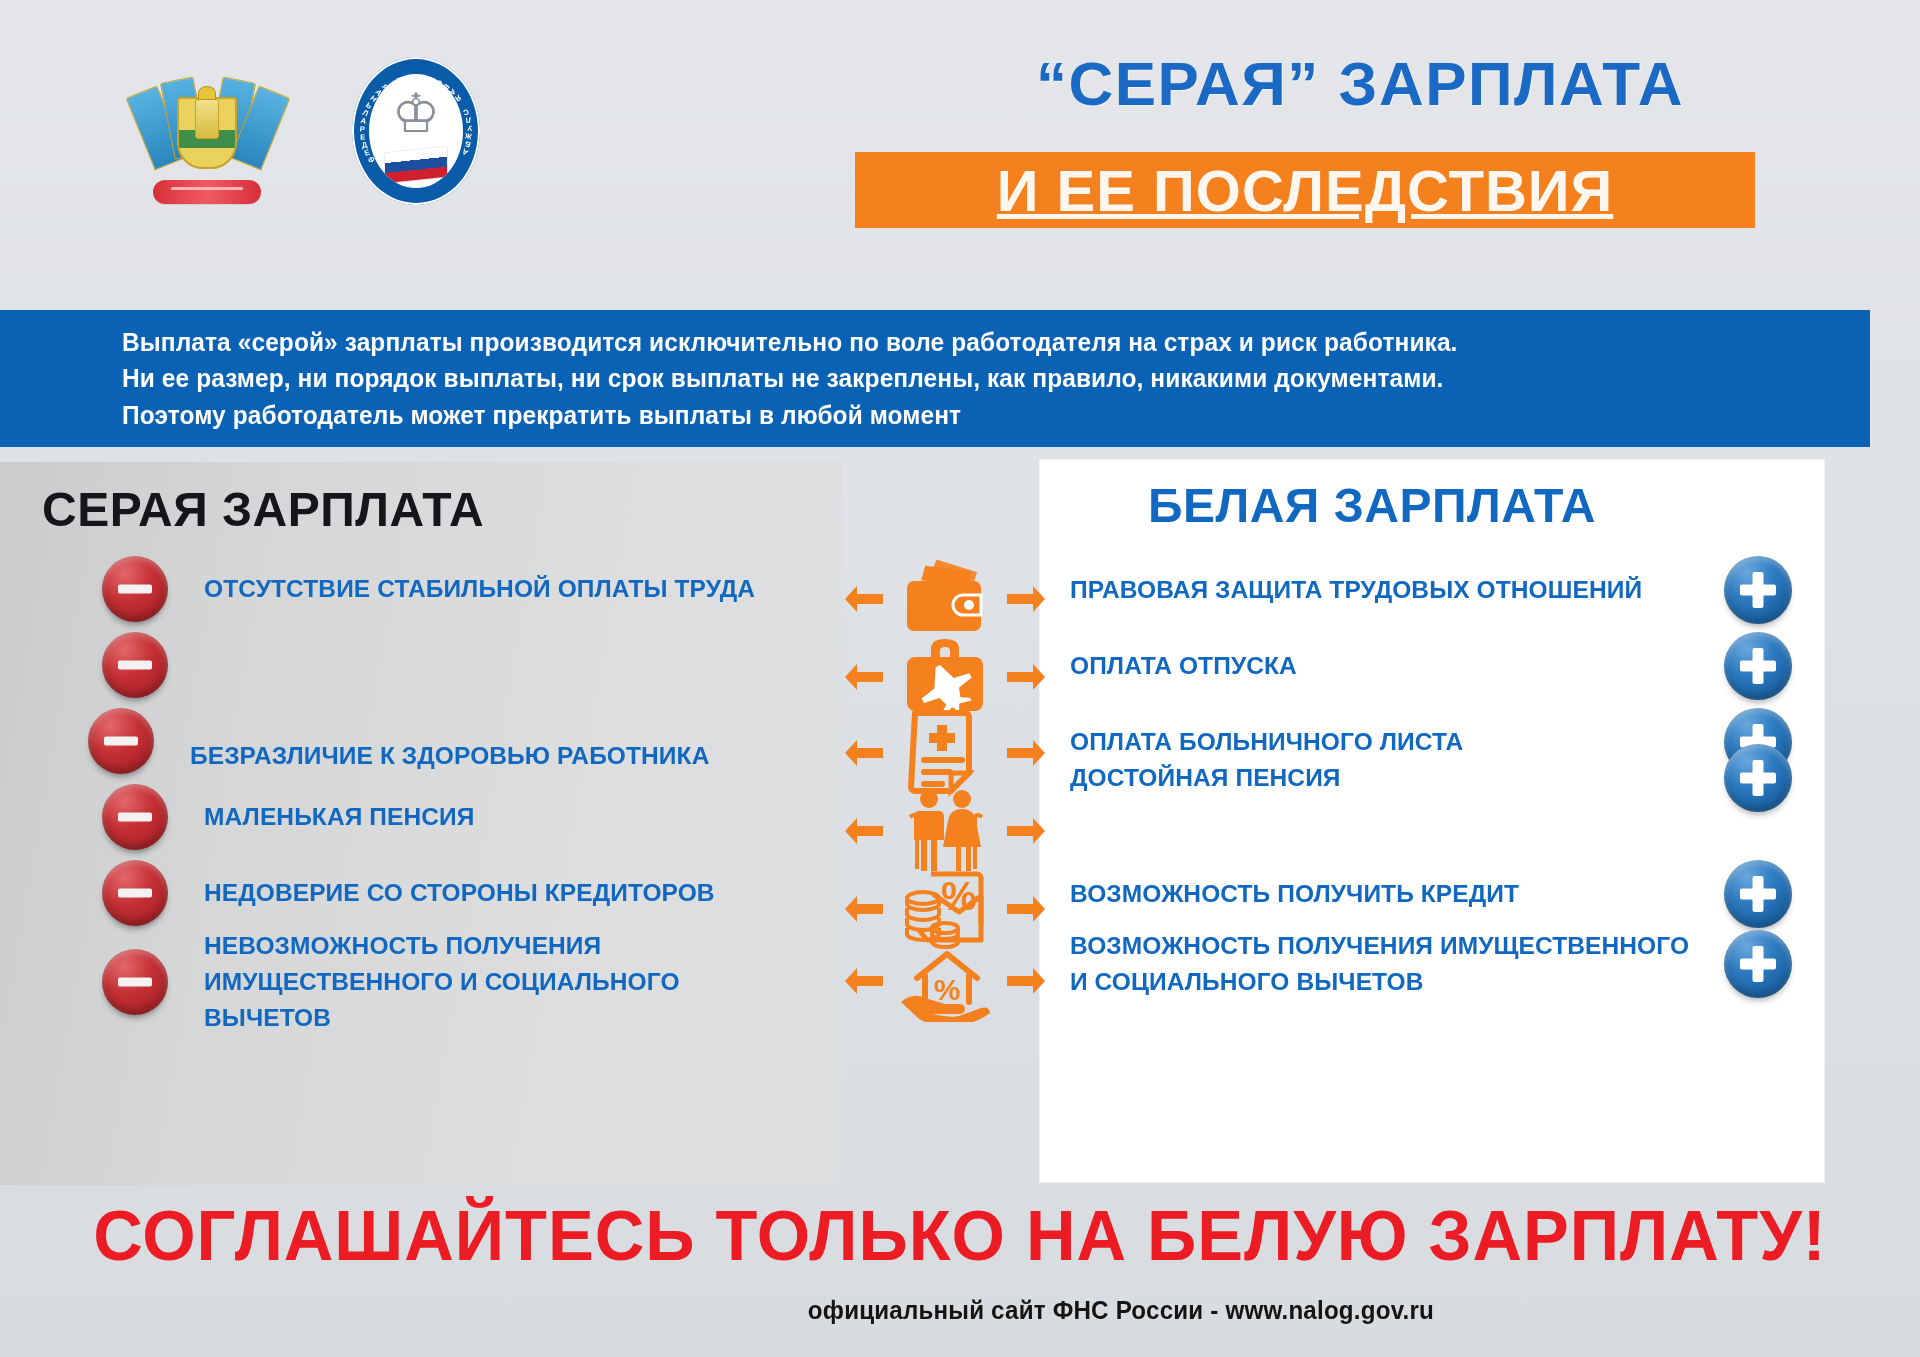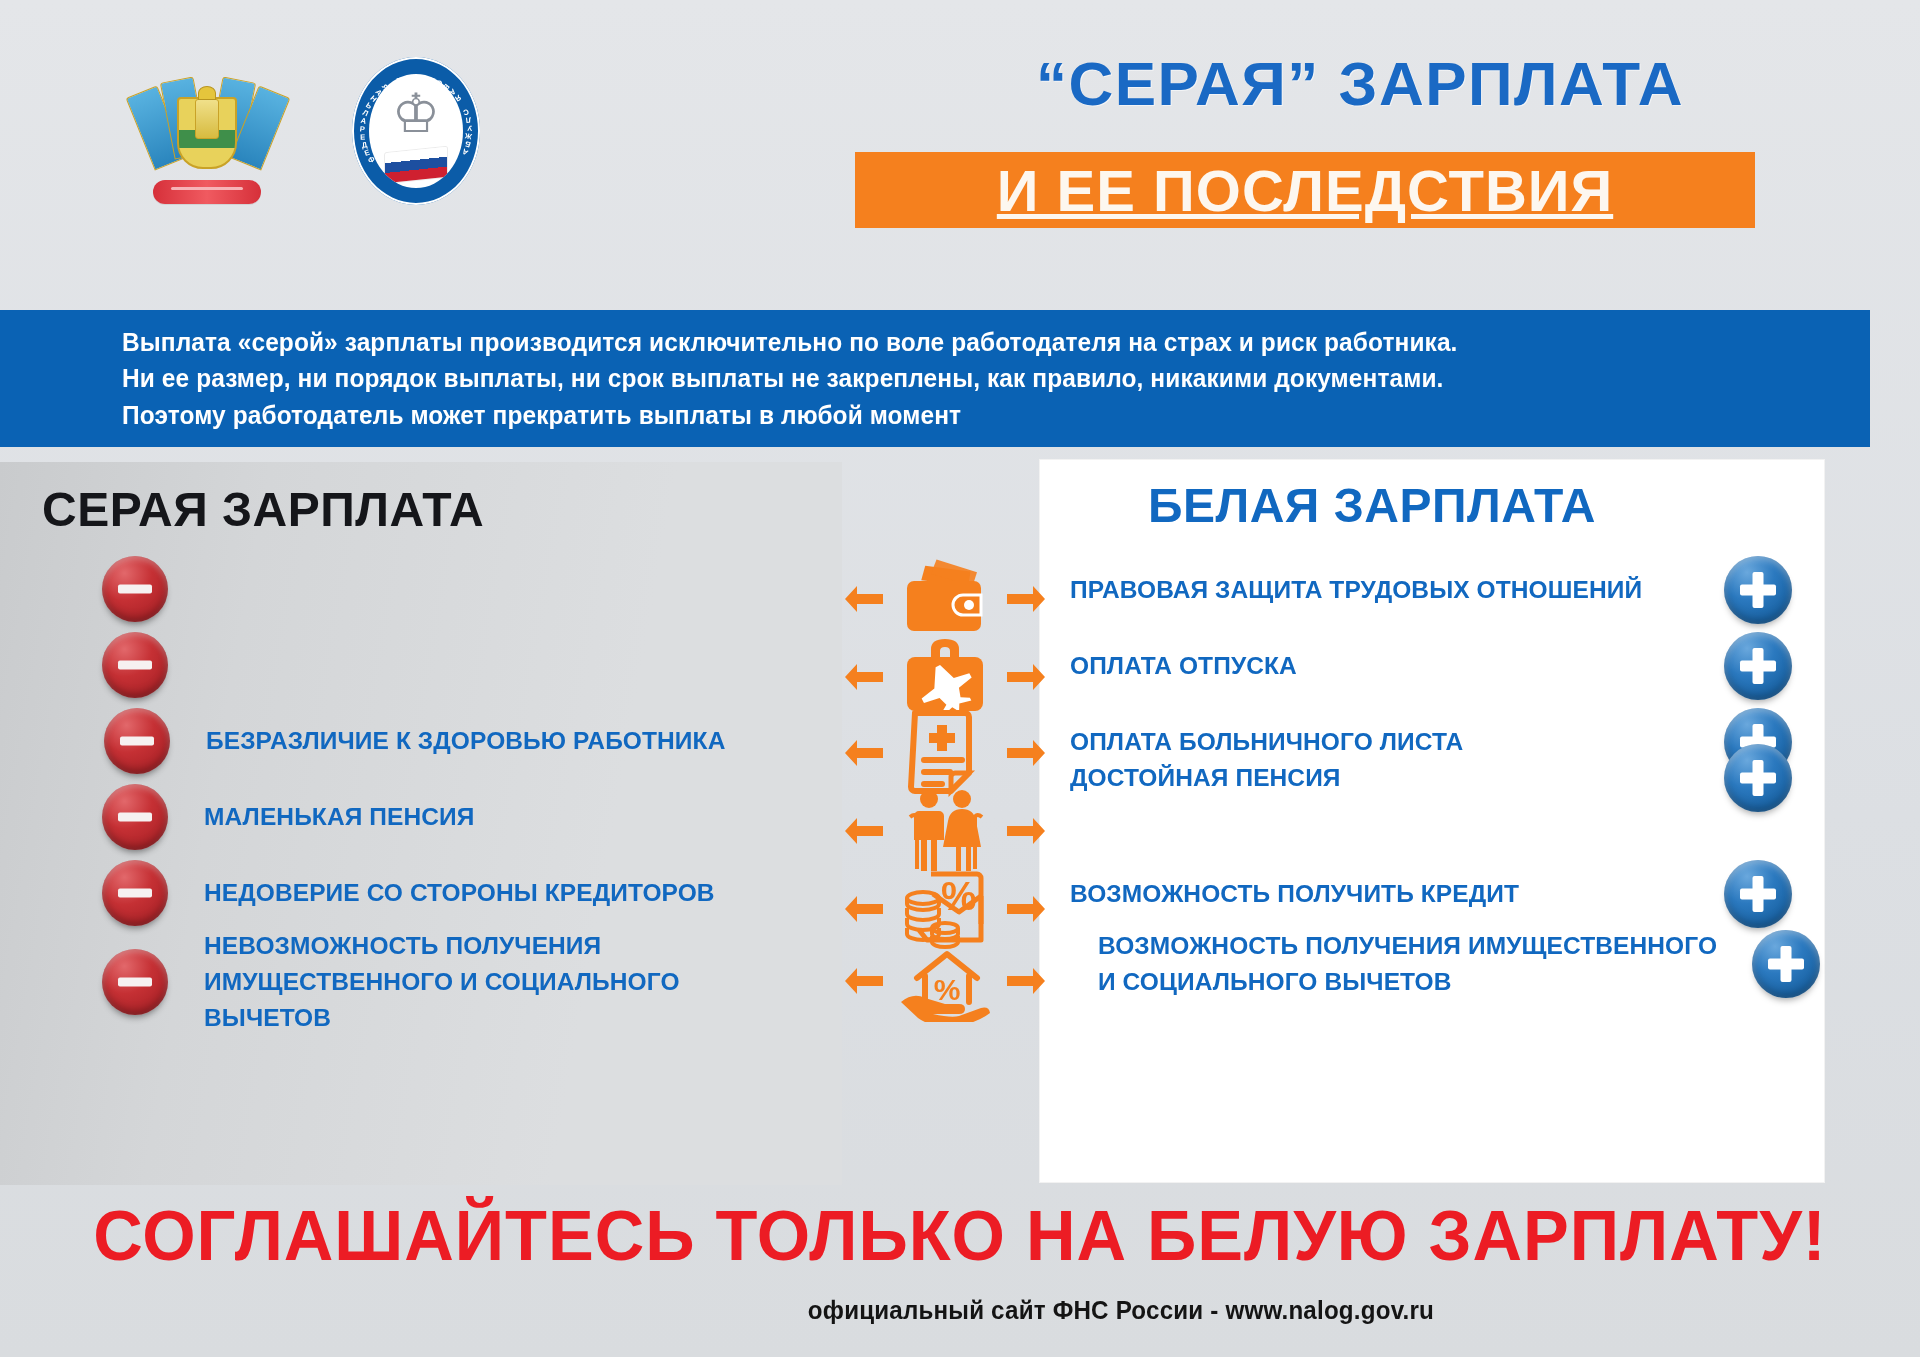--- a/index.html
+++ b/index.html
@@ -328,25 +328,26 @@
 
   <div id="gray-panel"></div>
   <div id="white-panel"></div>
 
   <div class="panel-heading" id="heading-gray">СЕРАЯ ЗАРПЛАТА</div>
   <div class="panel-heading" id="heading-white">БЕЛАЯ ЗАРПЛАТА</div>
 
   <div id="rows-host">
       <div class="row" style="left: 102px; top: 556px; width: 700px;">
         <span class="badge-minus"></span>
+        <span class="item-text left-text">ОТСУТСТВИЕ СТАБИЛЬНОЙ ОПЛАТЫ ТРУДА</span>
       </div>
       <div class="row" style="left: 102px; top: 632px; width: 700px;">
         <span class="badge-minus"></span>
       </div>
-      <div class="row" style="left: 104px; top: 708px; width: 700px;">
+      <div class="row" style="left: 88px; top: 708px; width: 700px; align-items: flex-end;">
         <span class="badge-minus"></span>
         <span class="item-text left-text">БЕЗРАЗЛИЧИЕ К ЗДОРОВЬЮ РАБОТНИКА</span>
       </div>
       <div class="row" style="left: 102px; top: 784px; width: 700px;">
         <span class="badge-minus"></span>
         <span class="item-text left-text">МАЛЕНЬКАЯ ПЕНСИЯ</span>
       </div>
       <div class="row" style="left: 102px; top: 860px; width: 700px;">
         <span class="badge-minus"></span>
         <span class="item-text left-text">НЕДОВЕРИЕ СО СТОРОНЫ КРЕДИТОРОВ</span>
@@ -369,21 +370,21 @@
         <span class="badge-plus"></span>
       </div>
       <div class="row" style="left: 1070px; top: 744px; width: 722px; justify-content: space-between;">
         <span class="item-text right-text">ДОСТОЙНАЯ ПЕНСИЯ</span>
         <span class="badge-plus"></span>
       </div>
       <div class="row" style="left: 1070px; top: 860px; width: 722px; justify-content: space-between;">
         <span class="item-text right-text">ВОЗМОЖНОСТЬ ПОЛУЧИТЬ КРЕДИТ</span>
         <span class="badge-plus"></span>
       </div>
-      <div class="row" style="left: 1070px; top: 928px; width: 722px; justify-content: space-between; margin-left: 28px;">
+      <div class="row" style="left: 1070px; top: 928px; width: 722px; justify-content: space-between;">
         <span class="item-text right-text">ВОЗМОЖНОСТЬ ПОЛУЧЕНИЯ ИМУЩЕСТВЕННОГО
 И СОЦИАЛЬНОГО ВЫЧЕТОВ</span>
         <span class="badge-plus"></span>
       </div>
       <div class="center-row" style="top: 540px;">
         <span class="arrow">
           <svg width="38" height="30" viewBox="0 0 38 30">
             <path d="M0 15 L12 2 L12 10 L38 10 L38 20 L12 20 L12 28 Z" fill="#f5801e"></path>
           </svg>
         </span>

